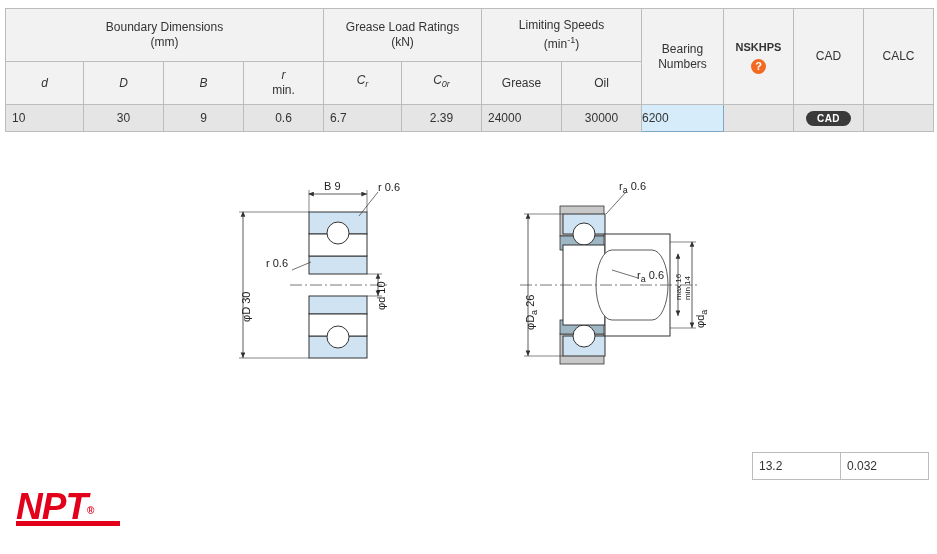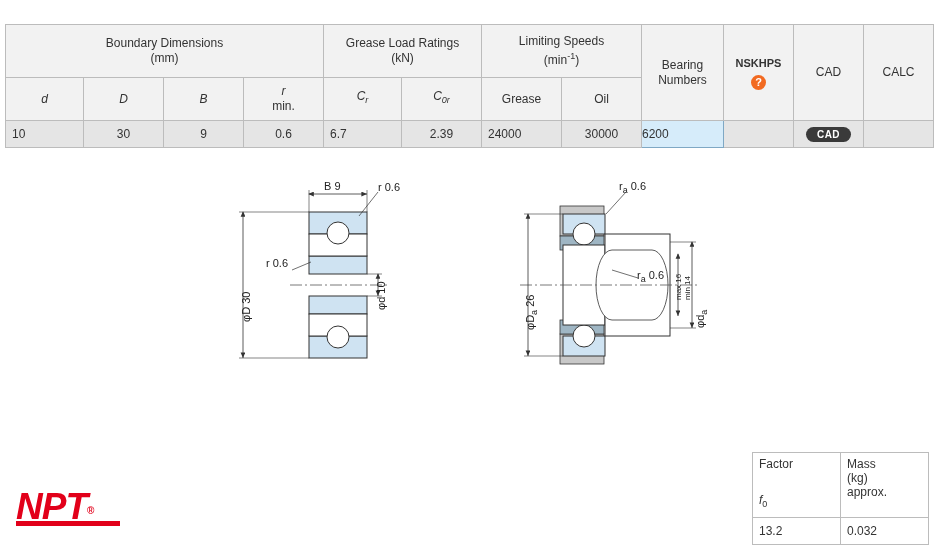--- a/index.html
+++ b/index.html
@@ -14,21 +14,21 @@
     font-size: 12px;
     color: #222;
     position: relative;
     overflow: hidden;
   }
 
   
   .spec-table {
     position: absolute;
     left: 5px;
-    top: 24px;
+    top: 8px;
     border-collapse: collapse;
     table-layout: fixed;
   }
   .spec-table td, .spec-table th {
     border: 1px solid #bcbcbc;
     padding: 0;
     text-align: center;
     vertical-align: middle;
     font-weight: normal;
   }
@@ -334,31 +334,20 @@
   <div class="dtext vert small" style="left:683px; top:150px;">min 14</div>
   <div class="dtext vert" style="left:694px; top:178px;">φd<span class="sub">a</span></div>
 </div>
 
 <table class="factor-table">
   <colgroup>
       <col style="width:88px">
       <col style="width:88px">
     </colgroup>
   <tbody>
-      <tr>
-    <td class="hdrcell">
-      <div>Factor</div>
-      <div style="margin-top:22px;font-style:italic;">f<span class="sub" style="font-style:normal;">0</span></div>
-    </td>
-    <td class="hdrcell">
-      <div>Mass</div>
-      <div>(kg)</div>
-      <div>approx.</div>
-    </td>
-  </tr>
   <tr>
     <td class="valcell">13.2</td>
     <td class="valcell">0.032</td>
   </tr>
 </tbody>
   </table>
 
 <div class="logo">
   <span class="logo-text">NPT</span><span class="logo-reg" style="color:#e2001a;font-weight:bold;">®</span>
   <div class="logo-bar"></div>

